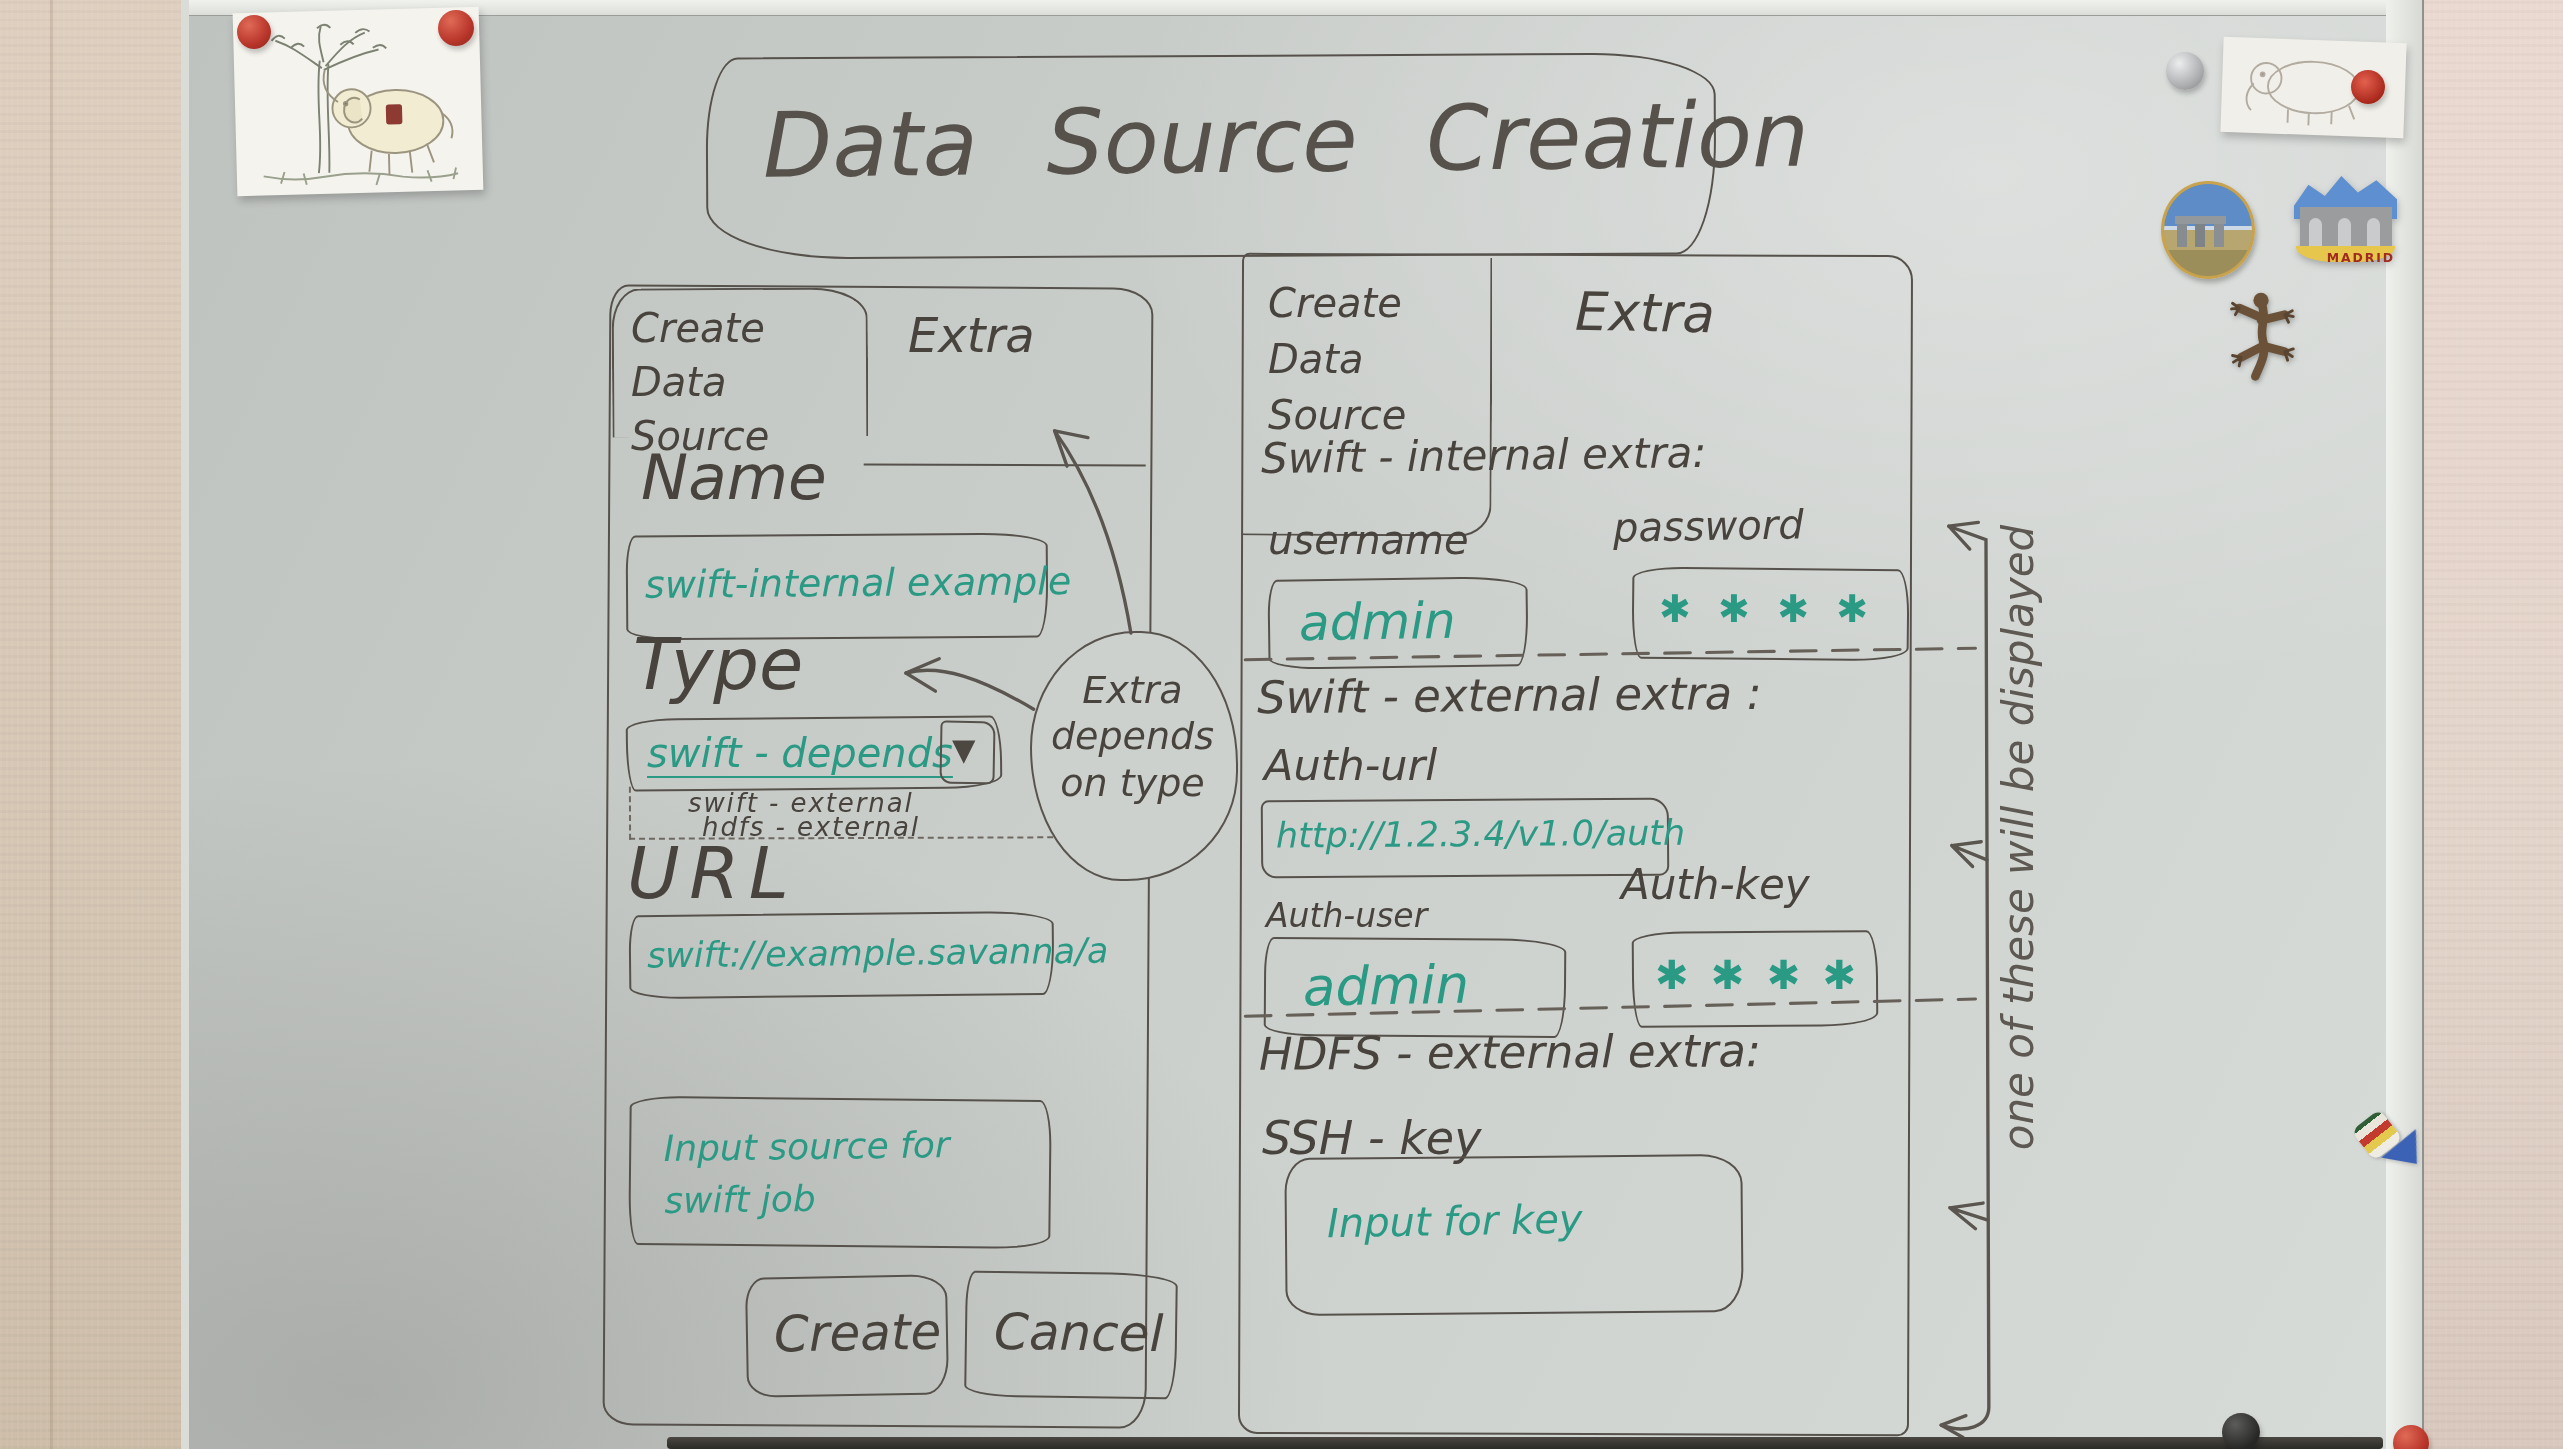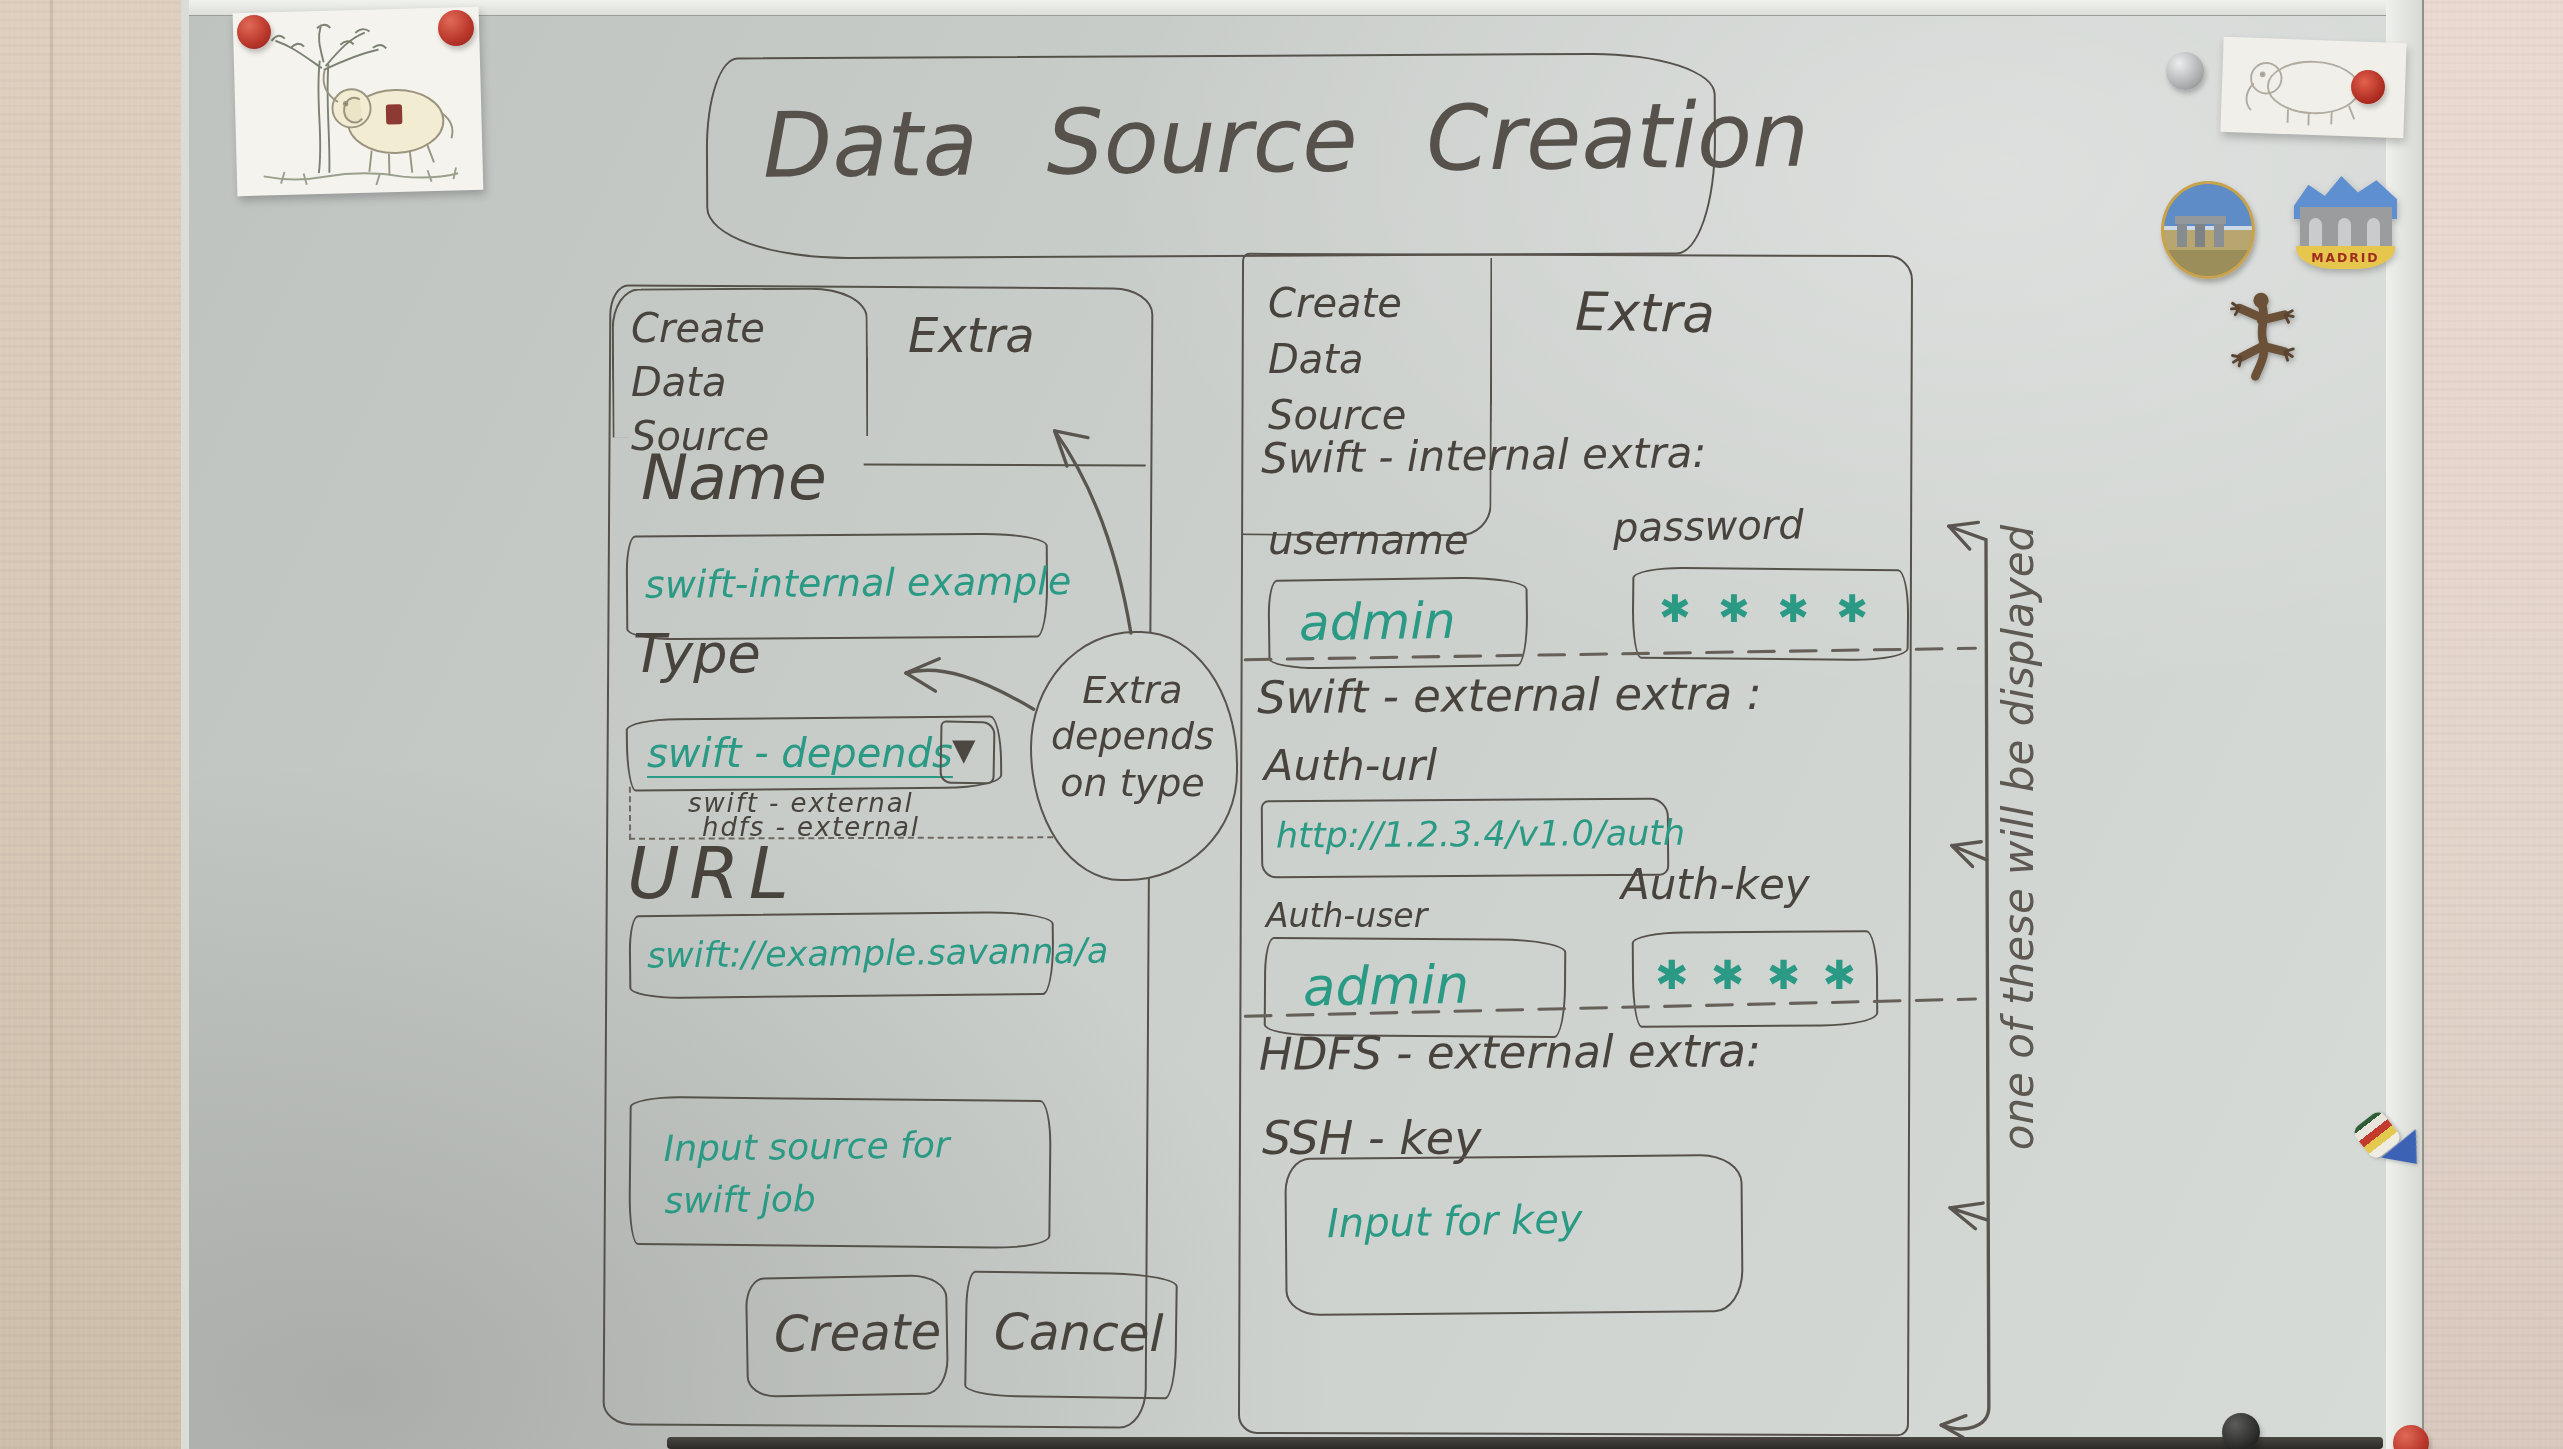--- a/index.html
+++ b/index.html
@@ -80,21 +80,21 @@
   <div class="hw pre" style="left:631px; top:301px; width:229px; font-size:40px; line-height:1.35;">Create
 Data Source</div>
   <div style="position:absolute; left:864px; top:286px; width:282px; height:178px;
               border-bottom:2.9px solid #56514b; transform:rotate(0.2deg);"></div>
   <div class="hw" style="left:908px; top:307px; font-size:48px;">Extra</div>
 
   <div class="hw" style="left:641px; top:441px; font-size:63px;">Name</div>
   <div class="box r1" style="left:626px; top:534px; width:418px; height:101px; transform:rotate(-0.4deg);"></div>
   <div class="hw green" style="left:645px; top:561px; font-size:38px; transform:rotate(-0.5deg);">swift-internal example</div>
 
-  <div class="hw" style="left:633px; top:622px; font-size:54px;">Type</div>
+  <div class="hw" style="left:633px; top:622px; font-size:72px;">Type</div>
   <div class="box r2" style="left:626px; top:717px; width:372px; height:69px; transform:rotate(-0.5deg);"></div>
   <div class="hw green" style="left:647px; top:730px; font-size:40px; text-decoration:underline;
               text-decoration-thickness:1.9px; text-underline-offset:8.6px;">swift - depends</div>
   <div class="box" style="left:940px; top:721px; width:51px; height:59px; border-width:2.9px;
               border-radius:5.7px 13.3px 7.6px 11.4px; transform:rotate(1deg);"></div>
   <div class="hw" style="left:952px; top:732px; font-size:30.5px; font-style:normal; color:#4c4741;">▼</div>
   <div style="position:absolute; left:629px; top:786px; width:450px; height:51px;
               border-left:2.9px dashed #6e6861; border-right:2.9px dashed #6e6861;
               border-bottom:2.9px dashed #6e6861; transform:rotate(-0.2deg);"></div>
   <div class="hw" style="left:688px; top:788px; font-size:26px; letter-spacing:1.9px;">swift - external</div>
@@ -237,22 +237,22 @@
   </div>
   <div style="position:absolute; left:2294px; top:175px; width:103px; height:95px;
               filter:drop-shadow(1.9px 3.8px 3.8px rgba(0,0,0,.25));">
     <div style="position:absolute; left:0; top:0; width:103px; height:44px; background:#5e8fd0;
                 clip-path:polygon(0 70%, 14% 22%, 30% 48%, 46% 2%, 62% 40%, 80% 12%, 100% 55%, 100% 100%, 0 100%);"></div>
     <div style="position:absolute; left:5.7px; top:32px; width:92px; height:40px; background:#9a9c9e;">
       <div style="position:absolute; left:9.5px; top:11.4px; width:13.3px; height:29px; background:#c9cbcc; border-radius:9.5px 9.5px 0 0;"></div>
       <div style="position:absolute; left:38px; top:11.4px; width:13.3px; height:29px; background:#c9cbcc; border-radius:9.5px 9.5px 0 0;"></div>
       <div style="position:absolute; left:67px; top:11.4px; width:13.3px; height:29px; background:#c9cbcc; border-radius:9.5px 9.5px 0 0;"></div>
     </div>
-    <div style="position:absolute; left:1.9px; top:71px; width:99px; height:23px; background:#e7c64e;
-                border-radius:0 0 40% 40%/0 0 90% 90%; text-align:center;">
+    <div style="position:absolute; left:1.9px; top:71px; width:99px; height:16px; background:#e7c64e;
+                border-radius:0 0 40% 40%/0 0 90% 90%; text-align:right;">
       <span style="font-size:12.4px; font-weight:bold; color:#a02c20; letter-spacing:1.9px; line-height:23px;">MADRID</span>
     </div>
   </div>
   <div style="position:absolute; left:2217px; top:289px; width:88px; height:95px;
               filter:drop-shadow(1.9px 2.9px 2.9px rgba(0,0,0,.3));">
     <svg width="88" height="95" viewBox="0 0 92 100">
       <g stroke="#6a5138" stroke-width="9" stroke-linecap="round" fill="none">
         <path d="M46,14 C53,30 44,40 48,54 C52,68 46,78 40,92"></path>
         <path d="M46,30 L23,20 M46,33 L71,27 M48,60 L25,72 M48,60 L71,66"></path>
       </g>

